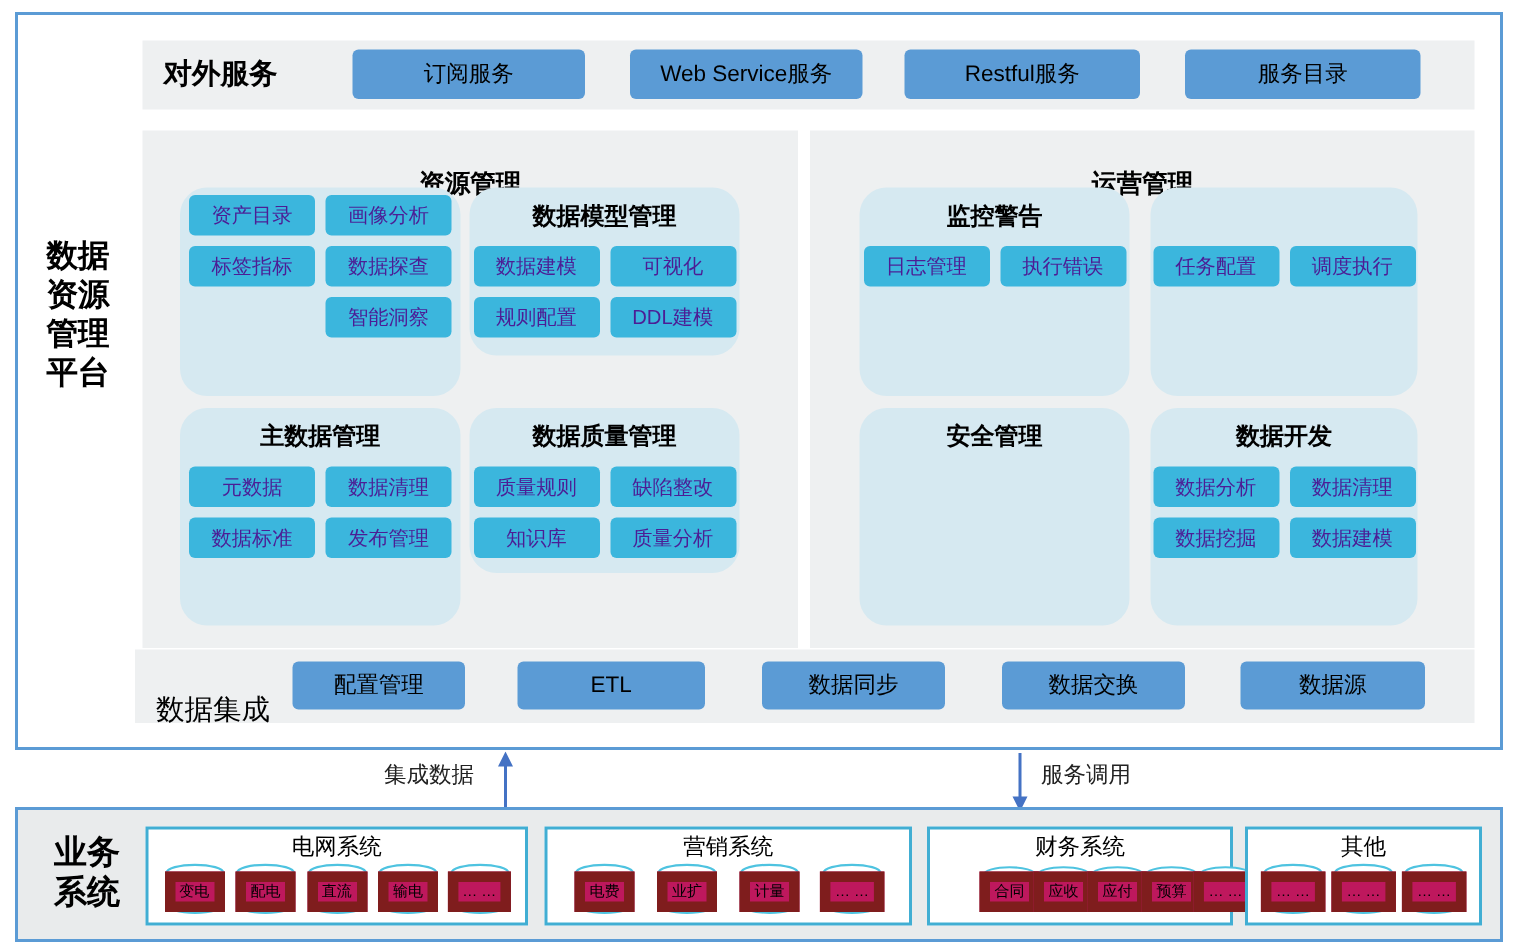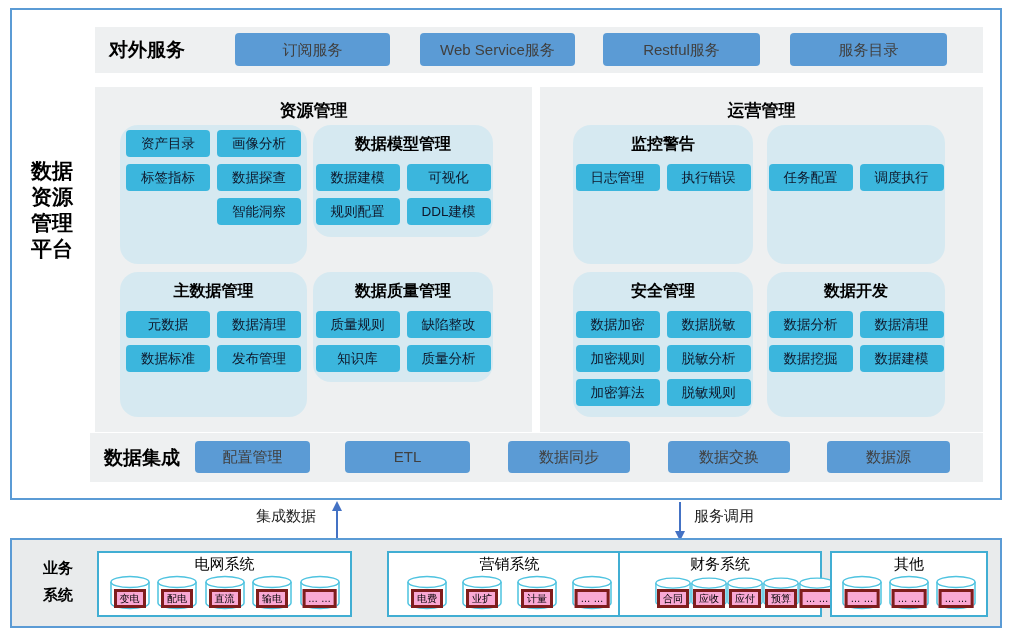--- a/index.html
+++ b/index.html
@@ -9,58 +9,58 @@
   
   .outer{position:absolute;left:10px;top:8px;width:992px;height:492px;
          border:2px solid #5b9bd5;background:#fff;box-sizing:border-box;}
   .platform-label{position:absolute;left:8px;top:148px;width:64px;text-align:center;
                   font-weight:bold;font-size:21px;line-height:26px;}
 
   
   .topbar{position:absolute;left:83px;top:17px;width:888px;height:46px;background:#eef0f1;}
   .topbar-label{position:absolute;left:14px;top:0;line-height:46px;font-weight:bold;font-size:19px;}
   .bluebtn{position:absolute;top:6px;height:33px;line-height:33px;border-radius:4px;
-           background:#5b9bd5;color:#404040;text-align:center;font-size:15px;}
+           background:#5b9bd5;color:#000000;text-align:center;font-size:15px;}
 
   
   .panel{position:absolute;top:77px;height:345px;background:#eef0f1;}
   .panel-left{left:83px;width:437px;}
   .panel-right{left:528px;width:443px;}
-  .panel-title{text-align:center;font-weight:bold;font-size:17px;padding-top:12px;}
+  .panel-title{text-align:center;font-weight:bold;font-size:17px;padding-top:24px;}
 
   .subbox{position:absolute;background:#d6e9f1;border-radius:18px;box-sizing:border-box;}
   .subbox-title{font-weight:bold;font-size:16px;text-align:center;padding-top:9px;min-height:25px;
                 box-sizing:content-box;}
   .btn-grid{display:grid;grid-template-columns:repeat(2,84px);gap:7px 7px;justify-content:center;margin-top:5px;}
-  .cbtn{background:#3bb6dd;color:#0f172a;font-size:13.5px;height:27px;line-height:27px;
+  .cbtn{background:#3bb6dd;color:#4c1d95;font-size:13.5px;height:27px;line-height:27px;
         text-align:center;border-radius:4px;overflow:hidden;white-space:nowrap;}
   .col2{grid-column:2;}
 
   
   .intbar{position:absolute;left:78px;top:423px;width:893px;height:49px;background:#eef0f1;}
-  .intbar-label{position:absolute;left:14px;top:0;line-height:49px;font-weight:bold;font-size:19px;}
+  .intbar-label{position:absolute;left:14px;top:16px;line-height:49px;font-weight:normal;font-size:19px;}
   .intbar .bluebtn{top:8px;height:32px;line-height:32px;}
 
   
   .flow-label{position:absolute;font-size:15px;color:#222;}
   .arrow-svg{position:absolute;width:14px;height:40px;}
 
   
   .bottom{position:absolute;left:10px;top:538px;width:992px;height:90px;
           border:2px solid #5b9bd5;background:#e9ebec;box-sizing:border-box;}
   .biz-label{position:absolute;left:14px;top:14px;width:64px;text-align:center;
-             font-weight:bold;font-size:15px;line-height:27px;}
+             font-weight:bold;font-size:22px;line-height:27px;}
   .bizgroup{position:absolute;top:11px;height:66px;background:#fff;border:2px solid #41aed3;
             box-sizing:border-box;}
   .bizgroup-title{text-align:center;font-size:15px;margin-top:2px;}
   .cyl-row{display:flex;justify-content:space-evenly;align-items:flex-start;padding:0 3px;margin-top:1px;}
   .cyl{position:relative;width:40px;height:36px;}
   .cyl svg{display:block;}
-  .cyl-label{position:absolute;left:50%;transform:translateX(-50%);bottom:3px;background:#f9a8d4;
-             border:3px solid #7f1d1d;font-size:10px;line-height:13px;padding:0 3px;white-space:nowrap;}
+  .cyl-label{position:absolute;left:50%;transform:translateX(-50%);bottom:3px;background:#be185d;
+             border:7px solid #7f1d1d;font-size:10px;line-height:13px;padding:0 3px;white-space:nowrap;}
 </style>
 </head>
 <body>
 
 <div id="screen">
 
   <div class="outer">
 
     <div class="platform-label">
       <div>数据</div>
@@ -135,28 +135,20 @@
       <div class="subbox" style="left:227px;top:38px;width:178px;height:139px;">
         <div class="subbox-title"></div>
         <div class="btn-grid">
           <div class="cbtn">任务配置</div>
           <div class="cbtn">调度执行</div>
         </div>
       </div>
 
       <div class="subbox" style="left:33px;top:185px;width:180px;height:145px;">
         <div class="subbox-title">安全管理</div>
-        <div class="btn-grid">
-          <div class="cbtn">数据加密</div>
-          <div class="cbtn">数据脱敏</div>
-          <div class="cbtn">加密规则</div>
-          <div class="cbtn">脱敏分析</div>
-          <div class="cbtn">加密算法</div>
-          <div class="cbtn">脱敏规则</div>
-        </div>
       </div>
 
       <div class="subbox" style="left:227px;top:185px;width:178px;height:145px;">
         <div class="subbox-title">数据开发</div>
         <div class="btn-grid">
           <div class="cbtn">数据分析</div>
           <div class="cbtn">数据清理</div>
           <div class="cbtn">数据挖掘</div>
           <div class="cbtn">数据建模</div>
         </div>
@@ -224,21 +216,21 @@
         <div class="cyl">
           <svg width="40" height="36" viewBox="0 0 40 36">
               <path d="M1 7 L1 28 A19 5.5 0 0 0 39 28 L39 7" fill="#fff" stroke="#4ec3e0" stroke-width="1.5"></path>
               <ellipse cx="20" cy="7" rx="19" ry="5.5" fill="#fff" stroke="#4ec3e0" stroke-width="1.5"></ellipse>
             </svg>
           <span class="cyl-label">… …</span>
         </div>
       </div>
     </div>
 
-    <div class="bizgroup" style="left:351px;width:245px;margin-left:24px;">
+    <div class="bizgroup" style="left:351px;width:245px;">
       <div class="bizgroup-title">营销系统</div>
       <div class="cyl-row">
         <div class="cyl">
           <svg width="40" height="36" viewBox="0 0 40 36">
               <path d="M1 7 L1 28 A19 5.5 0 0 0 39 28 L39 7" fill="#fff" stroke="#4ec3e0" stroke-width="1.5"></path>
               <ellipse cx="20" cy="7" rx="19" ry="5.5" fill="#fff" stroke="#4ec3e0" stroke-width="1.5"></ellipse>
             </svg>
           <span class="cyl-label">电费</span>
         </div>
         <div class="cyl">

